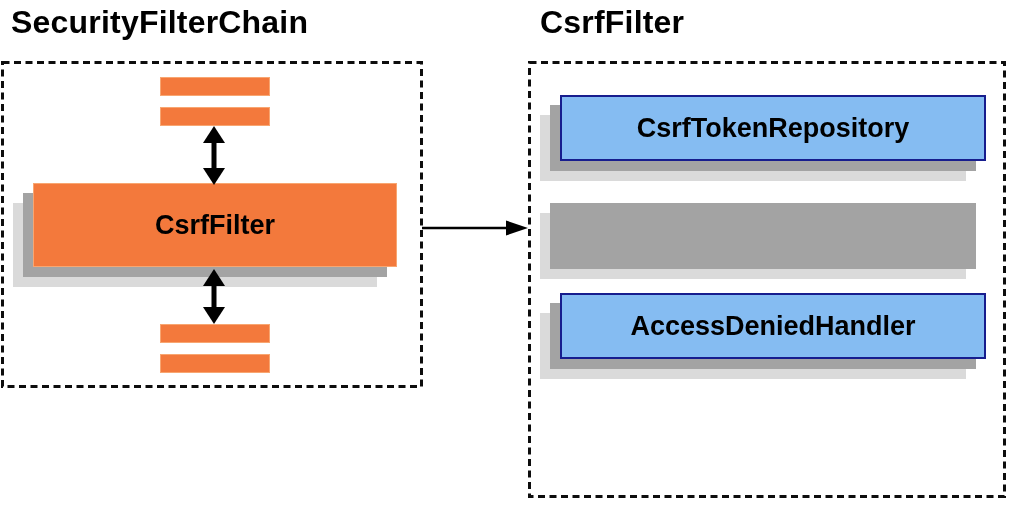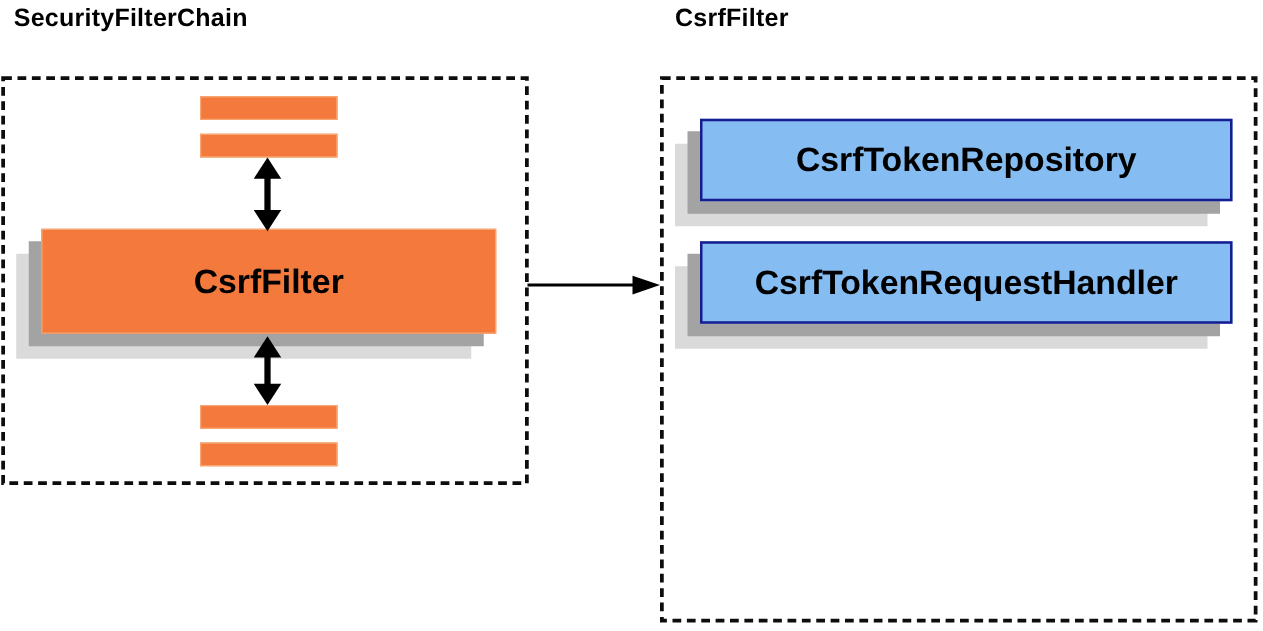--- a/index.html
+++ b/index.html
@@ -10,21 +10,21 @@
   }
   .stage {
     position: relative;
     width: 1010px;
     height: 505px;
     background: var(--background, #fff);
     overflow: hidden;
   }
   .panel-title {
     position: absolute;
-    font-size: 20px;
+    font-size: 32px;
     font-weight: bold;
     color: var(--text, #000);
     white-space: nowrap;
     letter-spacing: 0.2px;
   }
   .title-left  { left: 11px;  top: 4px; }
   .title-right { left: 540px; top: 4px; }
 
   
   .filter-bar {
@@ -117,23 +117,27 @@
 
   <div class="stack stack-blue card-1">
     <div class="layer layer-light"></div>
     <div class="layer layer-mid"></div>
     <div class="face">CsrfTokenRepository</div>
   </div>
 
   <div class="stack stack-blue card-2">
     <div class="layer layer-light"></div>
     <div class="layer layer-mid"></div>
-    <div class="face">CsrfTokenRequestHandler</div>
   </div>
 
+  <div class="stack stack-blue card-3">
+    <div class="layer layer-light"></div>
+    <div class="layer layer-mid"></div>
+    <div class="face">AccessDeniedHandler</div>
+  </div>
 
 
   <svg class="overlay" viewBox="0 0 1010 505">
     <rect x="2.5" y="62.5" width="419" height="324" fill="none" stroke="#0d0d0d" stroke-width="3" stroke-dasharray="7 4.5"></rect>
     <rect x="529.5" y="62.5" width="475" height="434" fill="none" stroke="#0d0d0d" stroke-width="3" stroke-dasharray="7 4.5"></rect>
 
     <g fill="#000" stroke="none">
       <rect x="211.5" y="140" width="5" height="31"></rect>
       <polygon points="214,126 203,143 225,143"></polygon>
       <polygon points="214,185 203,168 225,168"></polygon>

